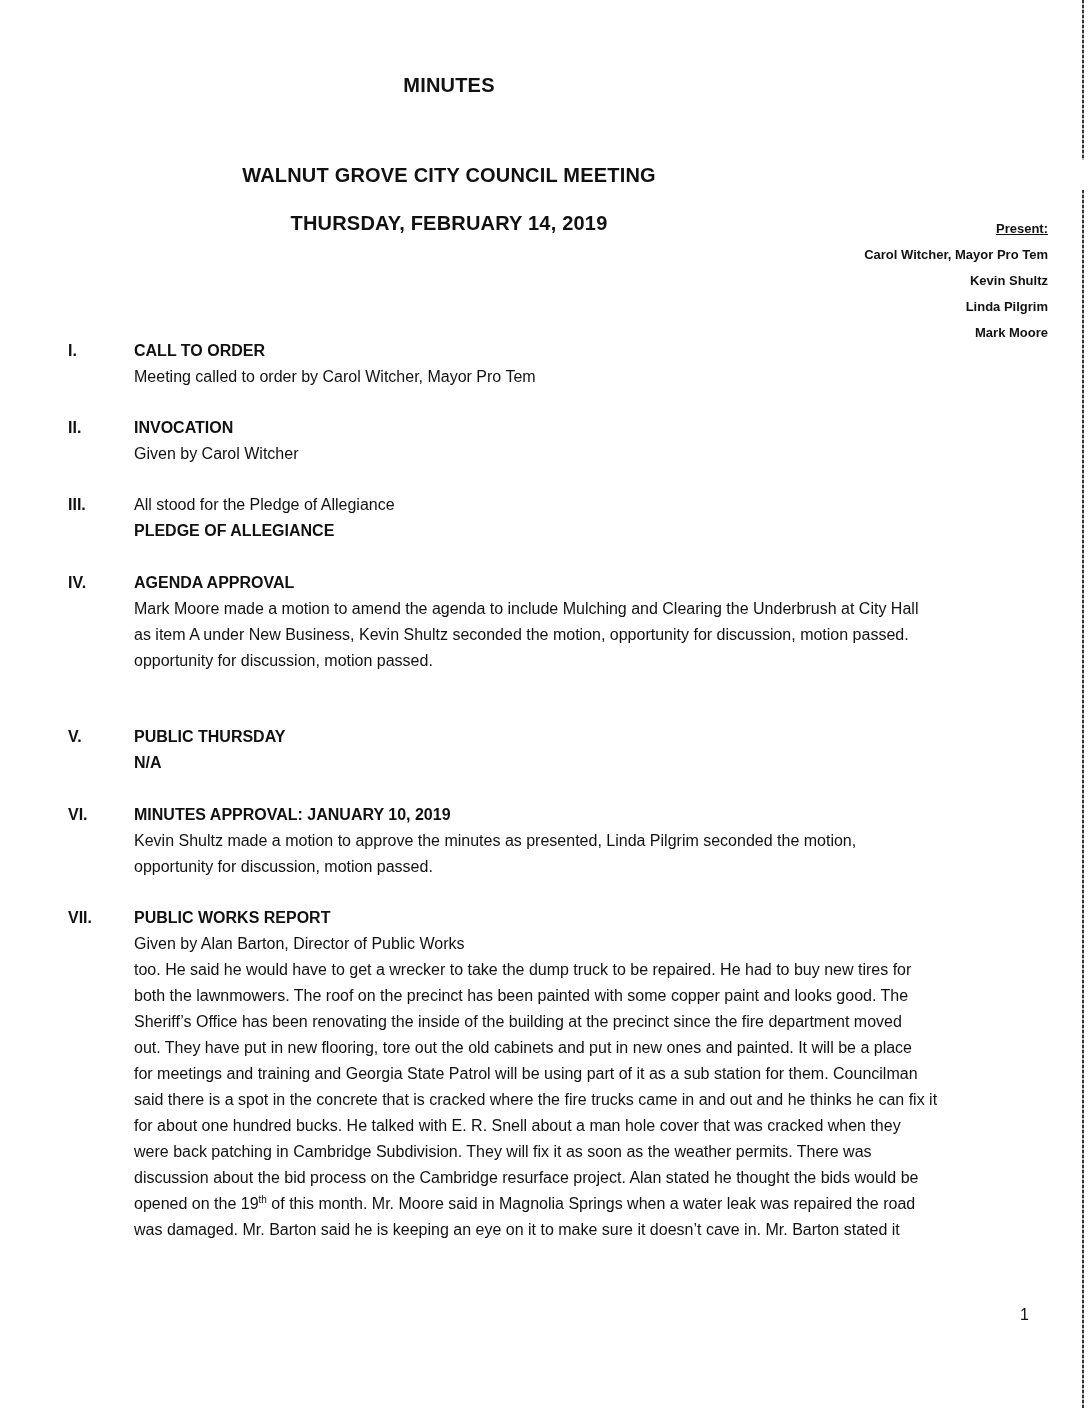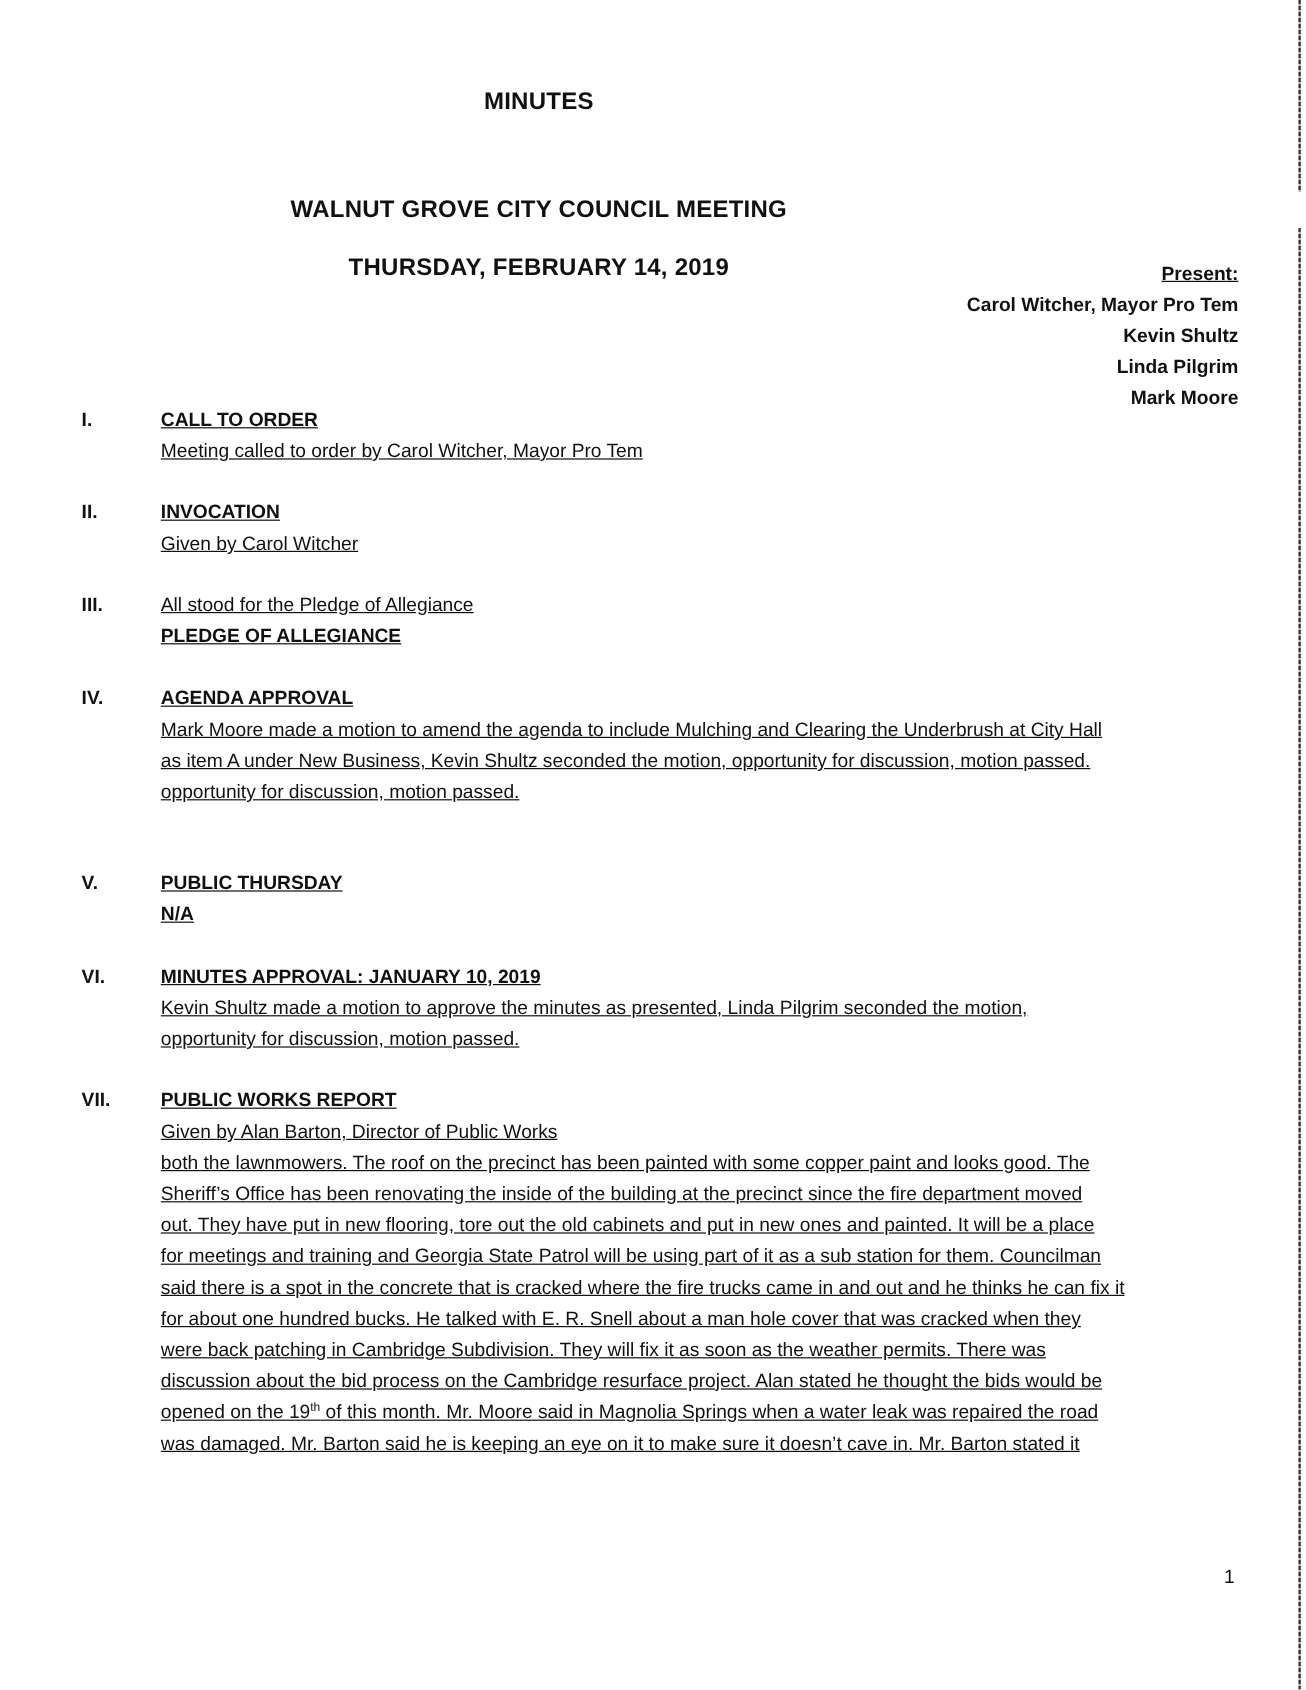--- a/index.html
+++ b/index.html
@@ -45,25 +45,25 @@
       font-weight: bold;
       font-size: 20px;
       letter-spacing: 0.2px;
     }
     .title.t1 { top: 74px; }
     .title.t2 { top: 120px; margin-top: 44px; }
     .title.t3 { top: 166px; margin-top: 46px; }
 
     .present {
       position: absolute;
-      right: 56px;
+      right: 40px;
       top: 216px;
       text-align: right;
       font-weight: bold;
-      font-size: 16px;
+      font-size: 13px;
       line-height: 26px;
     }
     .present .label {
       text-decoration: underline;
     }
 
     .section {
       position: absolute;
       left: 0;
       width: 1088px;
@@ -76,21 +76,20 @@
       font-size: 16px;
       line-height: 26px;
     }
     .sec-body {
       position: absolute;
       left: 134px;
       top: 0;
       width: 900px;
       font-size: 16px;
       line-height: 26px;
-      text-decoration: underline;
     }
     .sec-title {
       font-weight: bold;
     }
     .sec-text {
       font-weight: normal;
     }
     .sec-text.bold { font-weight: bold; }
     .line { display: block; white-space: nowrap; }
     sup { font-size: 10px; line-height: 0; }
@@ -171,20 +170,21 @@
       <span class="line sec-text">Kevin Shultz made a motion to approve the minutes as presented, Linda Pilgrim seconded the motion,</span>
       <span class="line sec-text">opportunity for discussion, motion passed.</span>
     </div>
   </div>
 
   <div class="section" style="top:905px;">
     <div class="numeral">VII.</div>
     <div class="sec-body">
       <span class="line sec-title">PUBLIC WORKS REPORT</span>
       <span class="line sec-text">Given by Alan Barton, Director of Public Works</span>
+      <span class="line sec-text">too.  He said he would have to get a wrecker to take the dump truck to be repaired.  He had to buy new tires for</span>
       <span class="line sec-text">both the lawnmowers.  The roof on the precinct has been painted with some copper paint and looks good.  The</span>
       <span class="line sec-text">Sheriff’s Office has been renovating the inside of the building at the precinct since the fire department moved</span>
       <span class="line sec-text">out.  They have put in new flooring, tore out the old cabinets and put in new ones and painted.  It will be a place</span>
       <span class="line sec-text">for meetings and training and Georgia State Patrol will be using part of it as a sub station for them.  Councilman</span>
       <span class="line sec-text">said there is a spot in the concrete that is cracked where the fire trucks came in and out and he thinks he can fix it</span>
       <span class="line sec-text">for about one hundred bucks.  He talked with E. R. Snell about a man hole cover that was cracked when they</span>
       <span class="line sec-text">were back patching in Cambridge Subdivision.  They will fix it as soon as the weather permits.  There was</span>
       <span class="line sec-text">discussion about the bid process on the Cambridge resurface project.  Alan stated he thought the bids would be</span>
       <span class="line sec-text"><span>opened on the 19</span><sup>th</sup><span> of this month.  Mr. Moore said in Magnolia Springs when a water leak was repaired the road</span></span>
       <span class="line sec-text">was damaged.  Mr. Barton said he is keeping an eye on it to make sure it doesn’t cave in.    Mr. Barton stated it</span>

